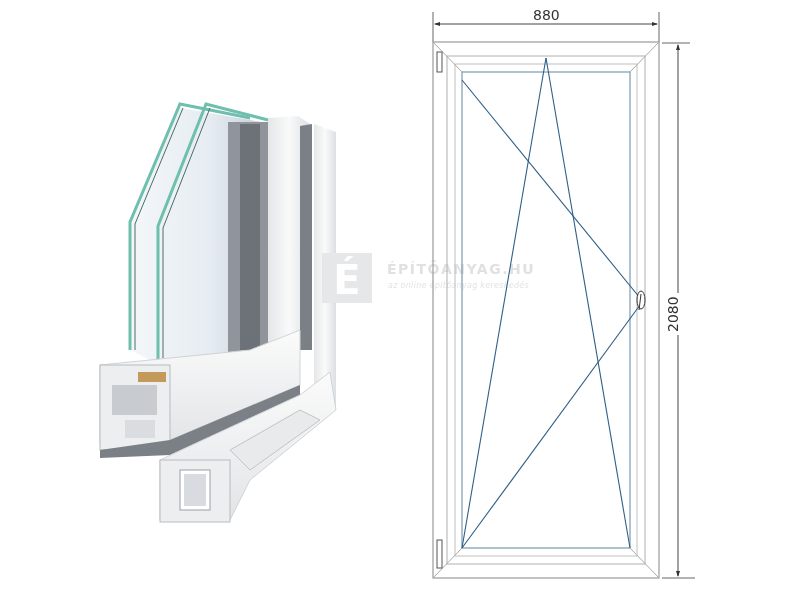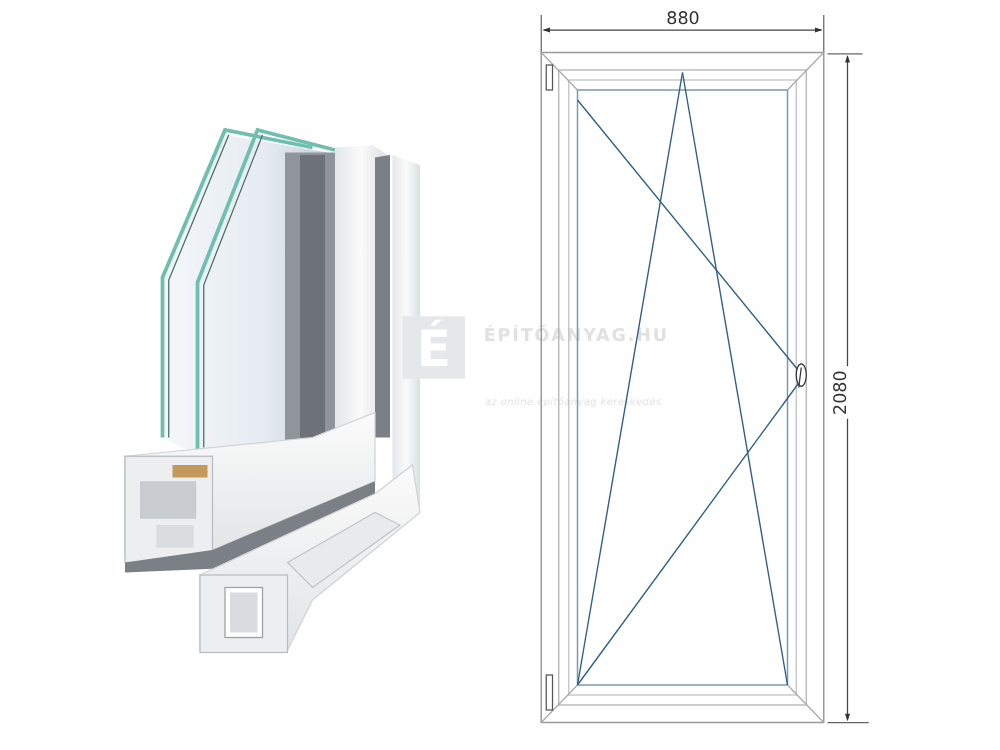--- a/index.html
+++ b/index.html
@@ -2,21 +2,21 @@
 <html><head>
 <meta charset="utf-8">
 <style>
   html, body { margin:0; padding:0; background:#ffffff; }
   body { width:800px; height:600px; position:relative; overflow:hidden; font-family:"Liberation Sans", sans-serif; }
   .abs { position:absolute; }
   svg { position:absolute; left:0; top:0; }
   .wm-box { position:absolute; left:322px; top:253px; width:50px; height:50px; background:#e6e7e8; }
   .wm-letter { position:absolute; left:0; top:0; width:50px; height:50px; color:#ffffff; font-size:40px; font-weight:bold; text-align:center; line-height:54px; font-family:"DejaVu Sans", sans-serif; }
   .wm-title { position:absolute; left:387px; top:261px; color:#e0e1e3; font-size:14px; font-weight:bold; letter-spacing:1.5px; font-family:"DejaVu Sans", sans-serif; }
-  .wm-sub { position:absolute; left:388px; top:281px; color:#e2e3e5; font-size:8px; font-style:italic; letter-spacing:0.3px; font-family:"DejaVu Sans", sans-serif;margin-top:36px; }
+  .wm-sub { position:absolute; left:388px; top:281px; color:#e2e3e5; font-size:8px; font-style:italic; letter-spacing:0.3px; font-family:"DejaVu Sans", sans-serif; }
   .dim { position:absolute; color:#333; font-size:14px; background:#fff; font-family:"DejaVu Sans", sans-serif; }
   .dim-w { left:530px; top:7px; padding:0 3px; }
   .dim-h { left:660px; top:300px; transform:rotate(-90deg); transform-origin:left top; padding:0 3px; }
 </style>
 </head>
 <body>
 
 <div class="abs" style="left:0;top:0;width:400px;height:600px;">
   <svg width="400" height="600" viewBox="0 0 400 600">
     <defs>

